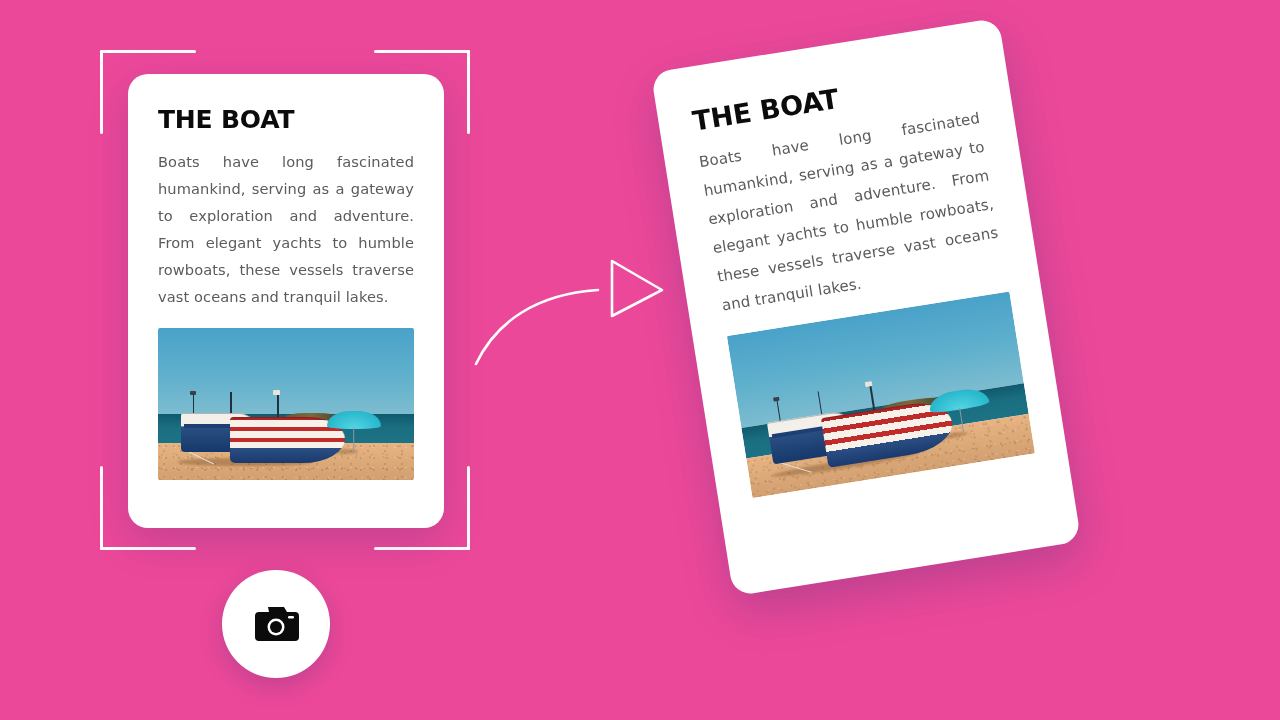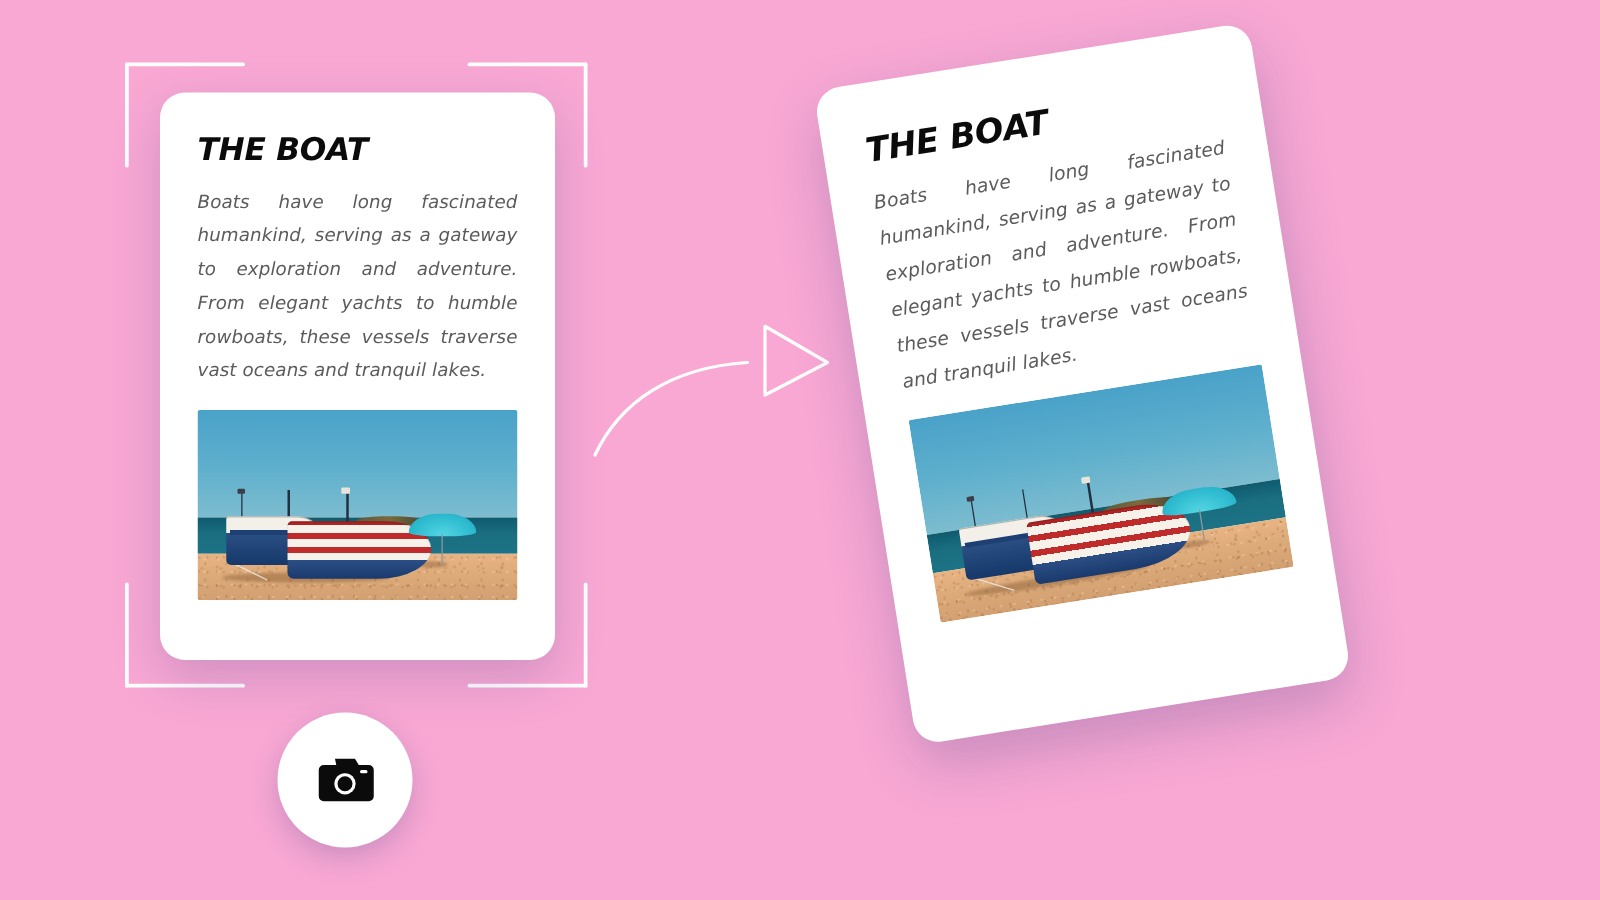--- a/index.html
+++ b/index.html
@@ -220,21 +220,21 @@
     border-radius: 50%;
     background: #ffffff;
     display: flex; align-items: center; justify-content: center;
     box-shadow: 0 8px 24px rgba(20,40,110,0.2);
     cursor: pointer;
   }
 </style>
 </head>
 <body>
 
-<div id="stage" style="background: #f9a8d4; font-style: italic;">
+<div id="stage" style="background: #ec4899;">
 
   <div class="bracket tl">
     <i class="h"></i>
     <i class="v"></i>
   </div>
   <div class="bracket tr">
     <i class="h"></i>
     <i class="v"></i>
   </div>
   <div class="bracket bl">

